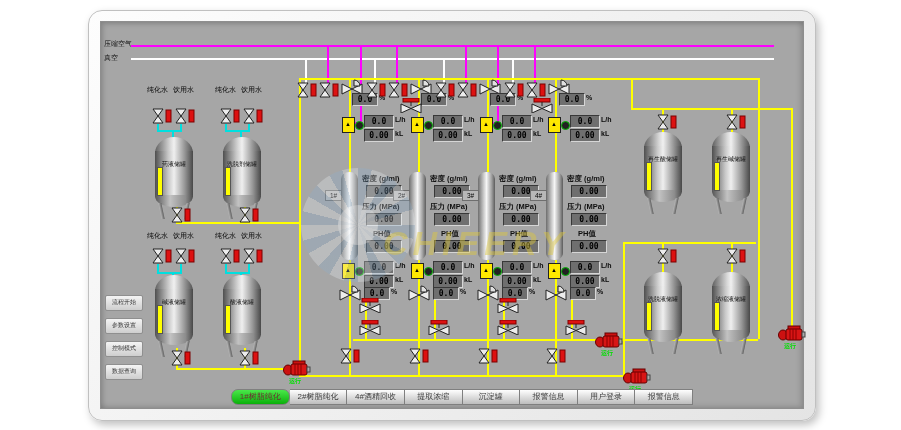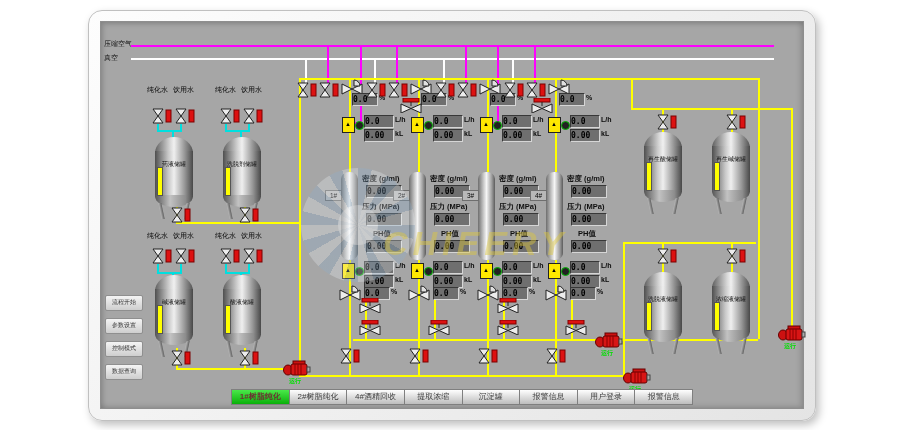--- a/index.html
+++ b/index.html
@@ -11,21 +11,21 @@
   .screen{position:absolute;left:100px;top:21px;width:702px;height:386px;background:#a6a6a6;
           border:1px solid #8e8e8e;
           box-shadow:inset 2px 2px 5px rgba(0,0,0,.18),inset -3px -2px 5px rgba(0,0,0,.12);}
   .ph{position:absolute;height:2px;}
   .pv{position:absolute;width:2px;}
   .y{background:#ffff00;}.m{background:#ff00ff;}.w{background:#ffffff;}.c{background:#00dfdf;}
   .lbl{position:absolute;font-size:7px;line-height:9px;color:#0a0a0a;white-space:nowrap;}
   .blbl{position:absolute;font-size:7.5px;font-weight:700;line-height:9px;color:#101010;white-space:nowrap;}
   .box{position:absolute;height:11px;background:#6f6f6f;border:1px solid;
        border-color:#383838 #d6d6d6 #d6d6d6 #383838;color:#000;
-       font:700 8px/11px "DejaVu Sans Mono","Liberation Mono",monospace;text-align:left;}
+       font:700 8px/11px "DejaVu Sans Mono","Liberation Mono",monospace;text-align:center;}
   .unit{position:absolute;font-size:7px;font-weight:700;color:#0a0a0a;white-space:nowrap;}
   .vi{position:absolute;width:20px;height:16px;}
   .cv{position:absolute;width:24px;height:16px;}
   .mv{position:absolute;width:22px;height:15px;}
   .pp{position:absolute;width:28px;height:17px;}
   .fm{position:absolute;width:11px;height:14px;background:#ffe800;border:1px solid #222;}
   .fm:after{content:"▲";position:absolute;left:2px;top:3px;font-size:6px;color:#000;}
   .fmc{position:absolute;width:7px;height:7px;border-radius:50%;background:#222;border:1px solid #00bb00;}
   .tank{position:absolute;width:40px;height:84px;}
   .tk-dome{position:absolute;left:1px;top:0;width:38px;height:16px;
@@ -44,21 +44,21 @@
        background:linear-gradient(90deg,#6e6e6e,#cfcfcf 35%,#f5f5f5 50%,#a0a0a0 80%,#5c5c5c);}
   .coltab{position:absolute;width:15px;height:9px;background:#b8b8b8;border:1px solid #6e6e6e;
           font-size:6.5px;line-height:9px;text-align:center;color:#000;}
   .sbtn{position:absolute;left:4px;width:36px;height:14px;background:linear-gradient(#f4f4f4,#cecece);
         border:1px solid #8f8f8f;border-radius:2px;font-size:6px;color:#333;text-align:center;
         line-height:13px;white-space:nowrap;overflow:hidden;}
   .nav{position:absolute;left:130px;top:367px;width:462px;height:16px;display:flex;z-index:70;}
   .nbtn{flex:1;background:linear-gradient(#fefefe,#bdbdbd);border:1px solid #7f7f7f;border-left-width:0;
         font-size:8px;color:#3c3c3c;text-align:center;line-height:14px;white-space:nowrap;overflow:hidden;}
   .nbtn:first-child{border-left-width:1px;}
-  .nbtn.on{background:linear-gradient(#4ae84a,#0ab00a);color:#6b3232;font-weight:700;}
+  .nbtn.on{background:linear-gradient(#4ae84a,#0ab00a);color:#6b3232;font-weight:400;border-radius:7px;}
   .status{position:absolute;font-size:6px;color:#00e000;font-weight:700;white-space:nowrap;z-index:40;}
   .wm{position:absolute;pointer-events:none;z-index:60;}
   .wm-logo{left:200px;top:146px;width:114px;height:114px;border-radius:50%;opacity:.5;
            background:repeating-conic-gradient(rgba(140,175,205,.6) 0 14deg,rgba(238,244,249,.55) 14deg 30deg);}
   .wm-logo:after{content:"";position:absolute;left:37px;top:37px;width:40px;height:40px;border-radius:50%;
            background:rgba(250,252,255,.7);}
   .wm-cn{left:250px;top:168px;font-size:40px;font-weight:700;color:rgba(135,172,206,.55);letter-spacing:4px;}
   .wm-en{left:282px;top:202px;font-size:34px;font-weight:700;font-style:italic;letter-spacing:5px;
          color:rgba(222,200,60,.45);}
   svg.defs{position:absolute;width:0;height:0;}

